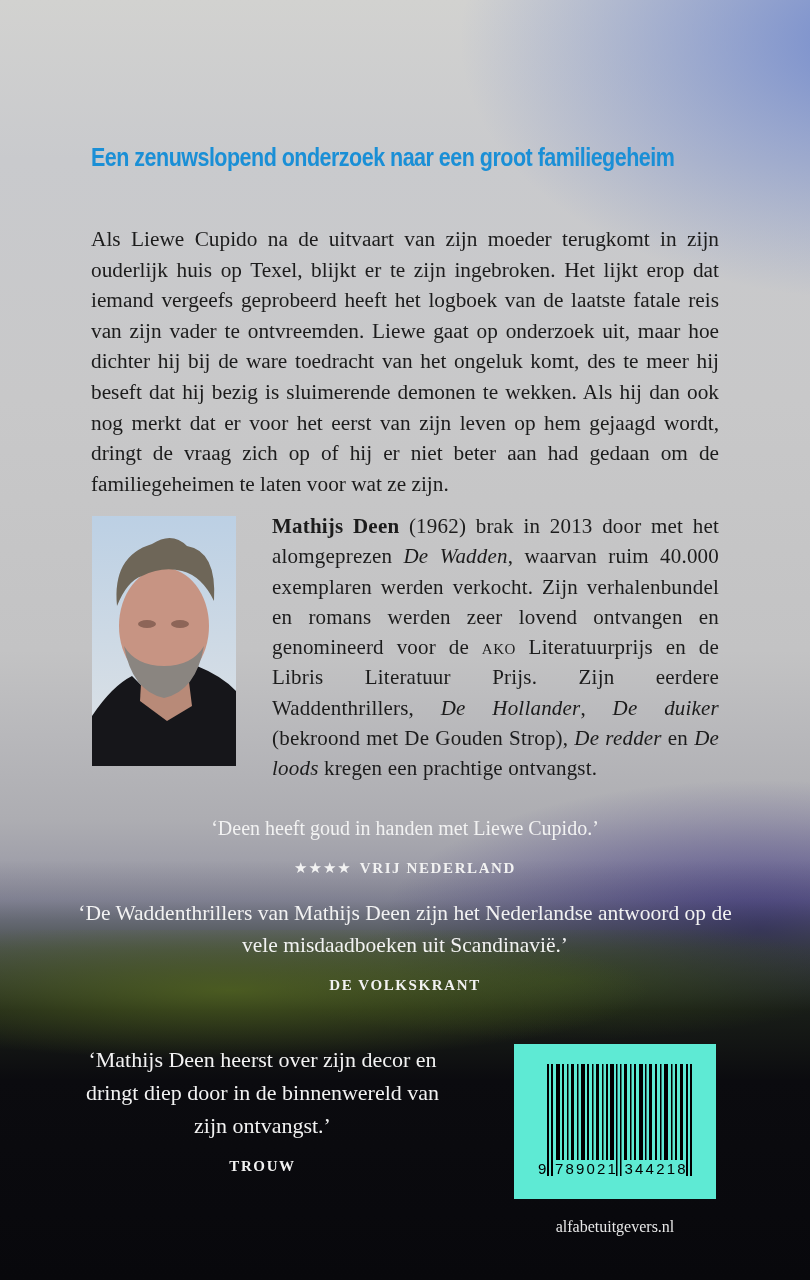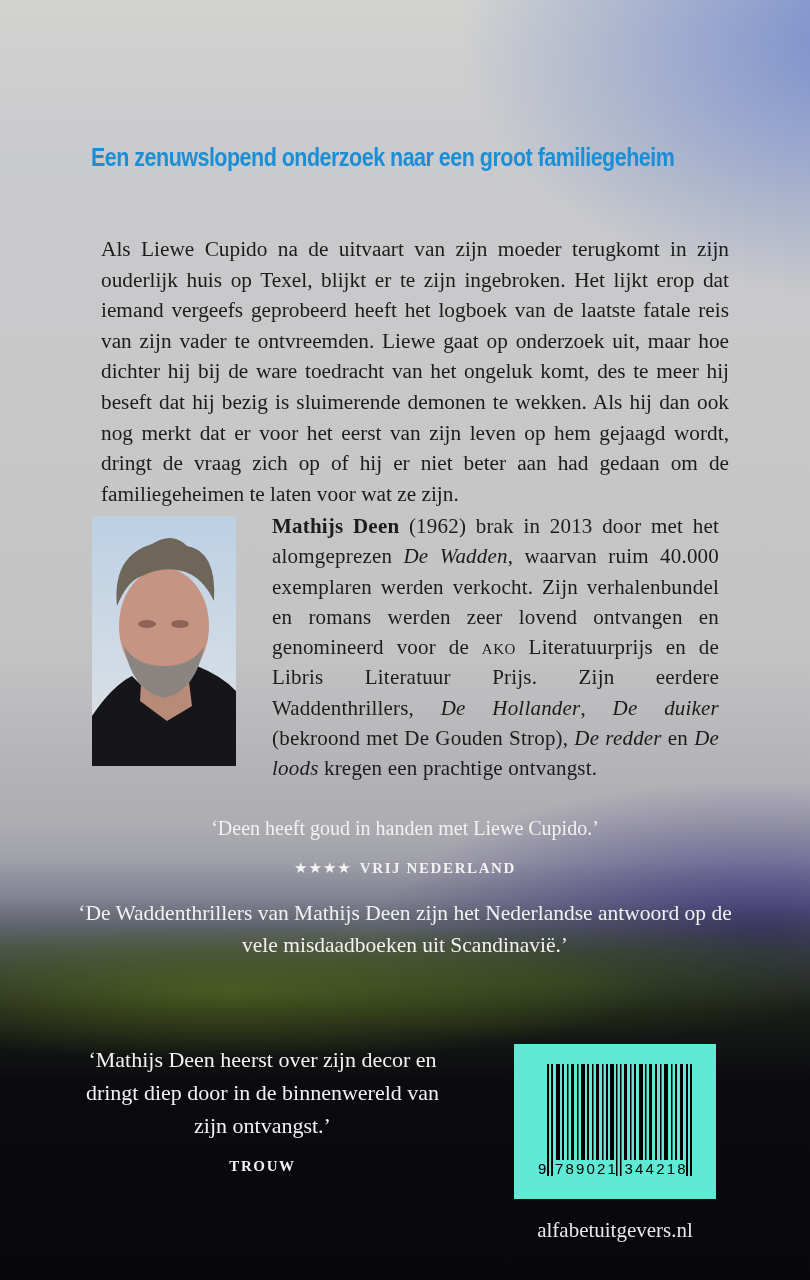--- a/index.html
+++ b/index.html
@@ -29,21 +29,21 @@
   .tagline {
     position:absolute; left:91px; top:143px; width:630px;
     font-family: "Liberation Sans", "DejaVu Sans", sans-serif;
     font-weight:bold; font-size:25px; letter-spacing:-0.6px;
     color:#1a8fd6; transform:scaleX(0.86); transform-origin:left top;
     white-space:nowrap; width:740px;
   }
   .blurb {
     position:absolute; left:91px; top:224px; width:628px;
     font-size:21.3px; line-height:30.6px; color:#1c1c1c;
-    text-align:justify; margin:10px;
+    text-align:justify; margin:0;
   }
   .photo {
     position:absolute; left:92px; top:516px; width:144px; height:250px;
     overflow:hidden;
     background: linear-gradient(180deg, #c6d6e6 0%, #d7dfe6 55%, #d9dde0 100%);
   }
   .bio {
     position:absolute; left:272px; top:511px; width:447px;
     font-size:21px; line-height:30.3px; color:#1c1c1c;
     text-align:justify; margin:0; letter-spacing:0.2px;
@@ -64,21 +64,21 @@
   .bars { position:absolute; left:33px; top:20px; width:150px; height:112px; }
   .bars svg { display:block; }
   .isbn-digits {
     position:absolute; left:24px; top:116px; width:170px;
     font-family: "Liberation Sans", "DejaVu Sans", sans-serif;
     font-size:15px; color:#000; letter-spacing:2.2px; white-space:nowrap;
     background:transparent;
   }
   .publisher {
     position:absolute; left:514px; top:1218px; width:202px; text-align:center;
-    color:#e8e8e8; font-size:21px;
+    color:#e8e8e8; font-size:16px;
   }
 </style>
 </head>
 <body>
 
 <div class="ground"></div>
 
 <div class="tagline">Een zenuwslopend onderzoek naar een groot familiegeheim</div>
 
 <p class="blurb">Als Liewe Cupido na de uitvaart van zijn moeder terugkomt in zijn ouderlijk huis op Texel, blijkt er te zijn ingebroken. Het lijkt erop dat iemand vergeefs geprobeerd heeft het logboek van de laatste fatale reis van zijn vader te ontvreemden. Liewe gaat op onderzoek uit, maar hoe dichter hij bij de ware toedracht van het ongeluk komt, des te meer hij beseft dat hij bezig is sluimerende demonen te wekken. Als hij dan ook nog merkt dat er voor het eerst van zijn leven op hem gejaagd wordt, dringt de vraag zich op of hij er niet beter aan had gedaan om de familiegeheimen te laten voor wat ze zijn.</p>
@@ -109,20 +109,21 @@
 
 <p class="bio"><b>Mathijs Deen</b><span> (1962) brak in 2013 door met het alomgeprezen </span><i>De Wadden</i><span>, waarvan ruim 40.000 exemplaren werden verkocht. Zijn verhalenbundel en romans werden zeer lovend ontvangen en genomineerd voor de </span><span class="sc">AKO</span><span> Literatuurprijs en de Libris Literatuur Prijs. Zijn eerdere Waddenthrillers, </span><i>De Hollander</i><span>, </span><i>De duiker</i><span> (bekroond met De Gouden Strop), </span><i>De redder</i><span> en </span><i>De loods</i><span> kregen een prachtige ontvangst.</span></p>
 
 <div class="quote q1">
   <div class="q">‘Deen heeft goud in handen met Liewe Cupido.’</div>
   <div class="src"><span style="letter-spacing:1px;margin-right:8px;font-weight:normal">★★★★</span><span>VRIJ NEDERLAND</span></div>
 </div>
 
 <div class="quote q2">
   <div class="q">‘De Waddenthrillers van Mathijs Deen zijn het Nederlandse antwoord op de vele misdaadboeken uit Scandinavië.’</div>
+  <div class="src">DE VOLKSKRANT</div>
 </div>
 
 <div class="quote q3">
   <div class="q">‘Mathijs Deen heerst over zijn decor en dringt diep door in de binnenwereld van zijn ontvangst.’</div>
   <div class="src">TROUW</div>
 </div>
 
 <div class="barcode-box">
   <div class="bars">
     <svg width="150" height="112" viewBox="0 0 150 112">

